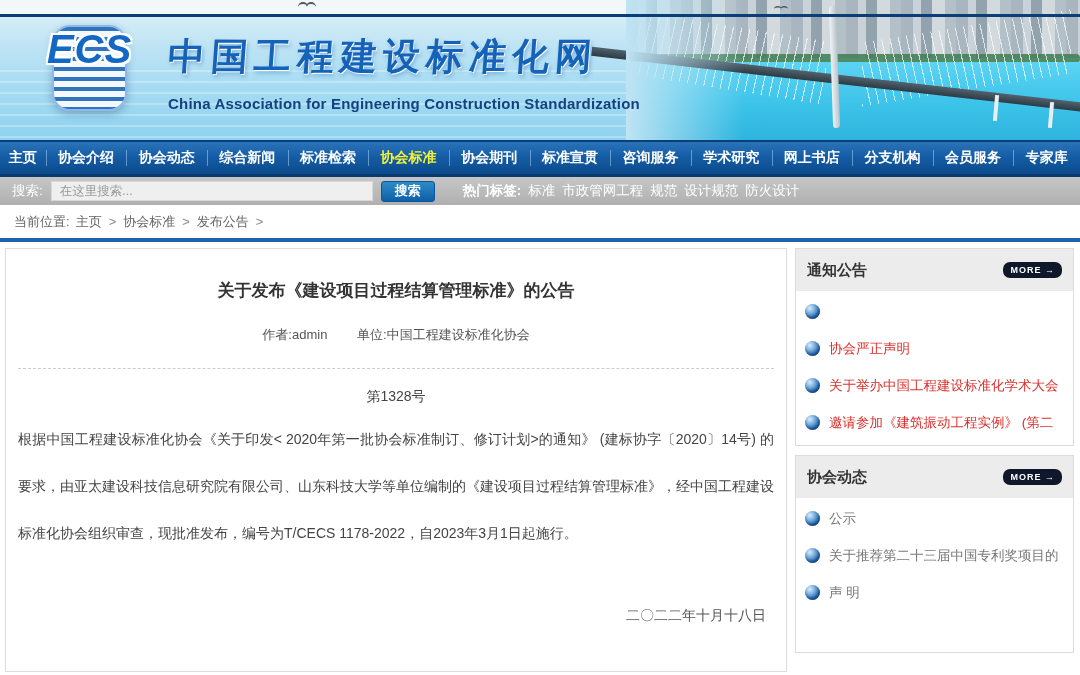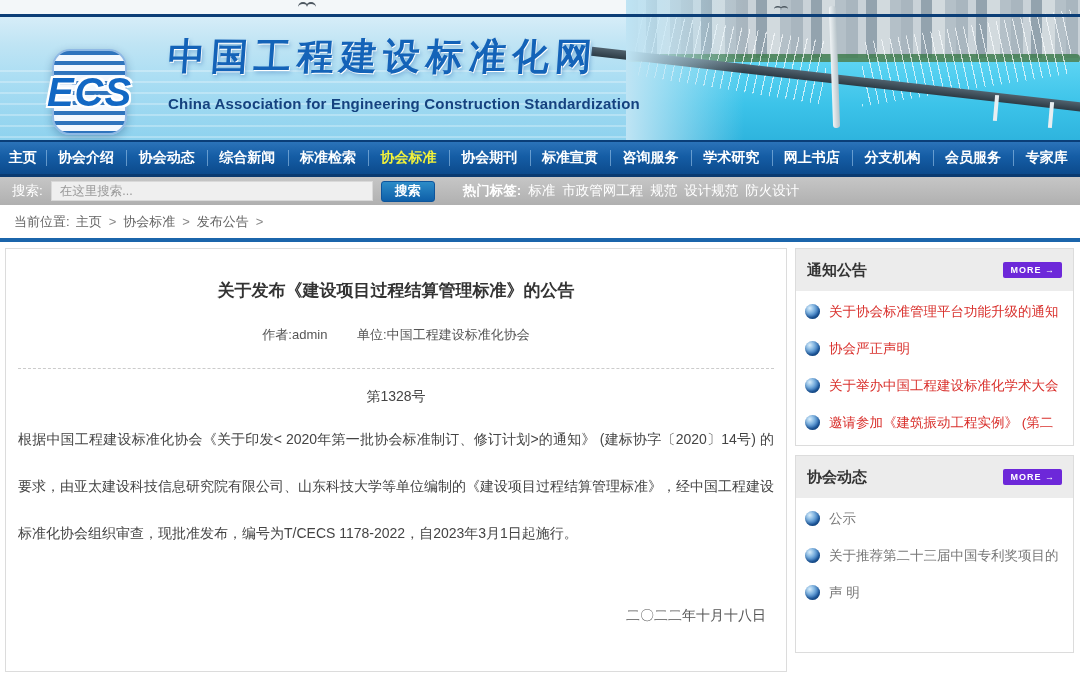--- a/index.html
+++ b/index.html
@@ -34,22 +34,22 @@
     background: repeating-linear-gradient(180deg, rgba(255,255,255,.55) 0 2px, transparent 2px 11px); }
   .seagull { position:absolute; width:18px; height:9px; z-index:7; }
   .seagull::before, .seagull::after { content:''; position:absolute; width:10px; height:8px;
     border-top:2px solid #4c5760; border-radius:50% 50% 0 0; }
   .seagull::after { left:8px; transform: scaleX(-1); }
   .seagull.s1 { left:298px; top:2px; } .seagull.s2 { left:772px; top:5px; transform:scale(.8); }
 
   .logo { position:absolute; left:52px; top:25px; width:75px; height:86px; z-index:8;
     border-radius:18px; border:2px solid #8fb9e4;
     background: repeating-linear-gradient(180deg,#2f74bd 0 4px,#f3f8fe 4px 10px);
-    display:flex; align-items:center; justify-content:center;
-    box-shadow: 0 3px 8px rgba(10,50,100,.3); margin-top: 24px; }
+    display:flex; align-items:flex-start; justify-content:center;
+    box-shadow: 0 3px 8px rgba(10,50,100,.3); }
   .logo-text { font-size:40px; font-weight:bold; font-style:italic; color:#1268c4; letter-spacing:1px;
     text-shadow:-2px -2px 0 #fff, 2px -2px 0 #fff, -2px 2px 0 #fff, 2px 2px 0 #fff, 0 0 4px #fff; }
   .titles { position:absolute; left:168px; top:32px; z-index:8; }
   .site-title { font-size:37px; font-weight:bold; color:#1463b8; letter-spacing:6px;
     transform: skewX(-4deg); text-shadow: 1px 1px 0 #fff, 2px 3px 4px rgba(20,90,170,.35); }
   .site-subtitle { margin-top:13px; font-size:15px; font-weight:bold; color:#15427f; letter-spacing:.2px; }
 
   
   .mainnav { display:flex; height:37px; align-items:stretch;
     background: linear-gradient(180deg,#2b73b9 0%,#155da5 45%,#0c4a8c 100%);
@@ -93,22 +93,22 @@
   .doc-no { text-align:center; margin-top:19px; font-size:14px; color:#444; }
   .article .body-text { margin-top:10px; font-size:14px; color:#444; line-height:47px; text-align:justify; }
   .article .date { text-align:right; font-size:14px; color:#555; margin-top:50px; padding-right:8px; }
 
   
   .sidebar { margin-left:8px; width:279px; }
   .panel { border:1px solid #dcdcdc; background:#fff; margin-bottom:9px; }
   .panel-head { height:42px; background:#ececec; display:flex; align-items:center;
     justify-content:space-between; padding:0 11px; }
   .panel-title { font-size:15px; font-weight:bold; color:#333; }
-  .more-btn { background:#6d28d9; color:#fff; font-size:9px; font-weight:bold; padding:3px 7px;
-    border-radius:2px; letter-spacing:1px; cursor:pointer; text-decoration:none; }
+  .more-btn { background:#0f172a; color:#fff; font-size:9px; font-weight:bold; padding:3px 7px;
+    border-radius:7px; letter-spacing:1px; cursor:pointer; text-decoration:none; }
   .panel ul { list-style:none; padding:2px 9px 4px; }
   .panel li { display:flex; align-items:center; gap:9px; height:37px;
     font-size:13.5px; white-space:nowrap; overflow:hidden; }
   .globe-icon { width:15px; height:15px; border-radius:50%; flex:0 0 auto;
     background: radial-gradient(circle at 32% 28%, #d8edfb 0%, #7fb3e0 32%, #2a6db8 66%, #174f8f 100%);
     box-shadow: inset -1px -2px 3px rgba(0,30,70,.45); }
   .panel li a { text-decoration:none; cursor:pointer; overflow:hidden; text-overflow:clip; }
   .panel li a.red { color:#d9302c; }
   .panel li a.gray { color:#777; }
 </style>
@@ -200,21 +200,20 @@
     <aside class="sidebar">
 
       <section class="panel">
         <div class="panel-head">
           <span class="panel-title">通知公告</span>
           <a class="more-btn">MORE →</a>
         </div>
         <ul>
           <li>
             <span class="globe-icon"></span>
-            <a class="red">关于协会标准管理平台功能升级的通知</a>
           </li>
           <li>
             <span class="globe-icon"></span>
             <a class="red">协会严正声明</a>
           </li>
           <li>
             <span class="globe-icon"></span>
             <a class="red">关于举办中国工程建设标准化学术大会</a>
           </li>
           <li>

